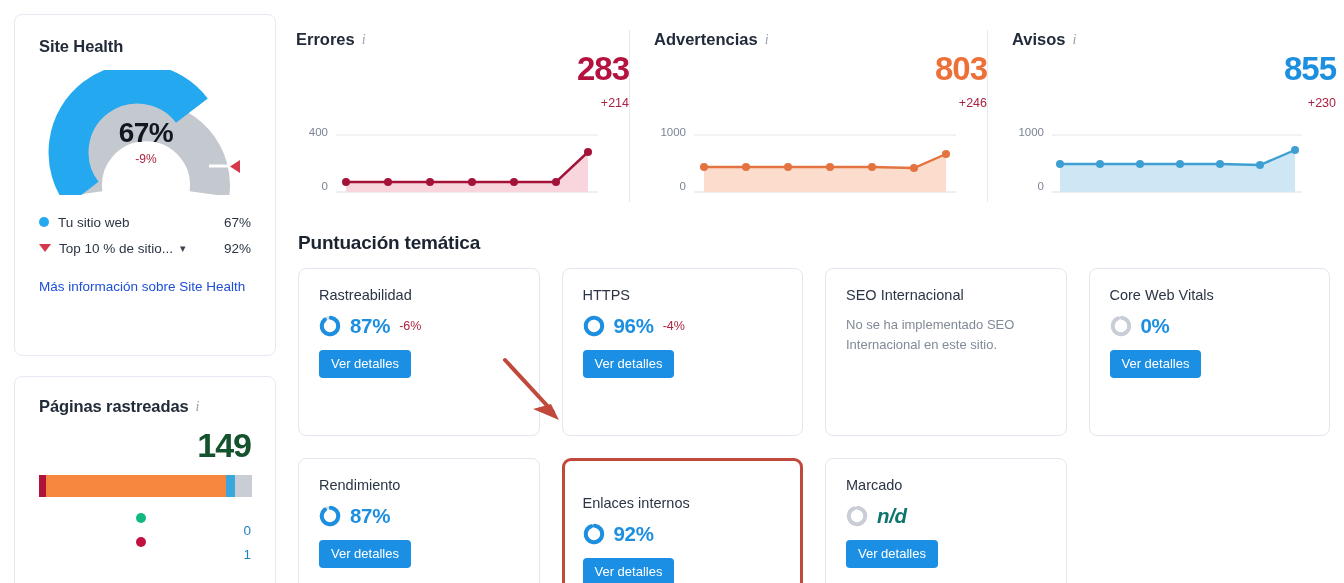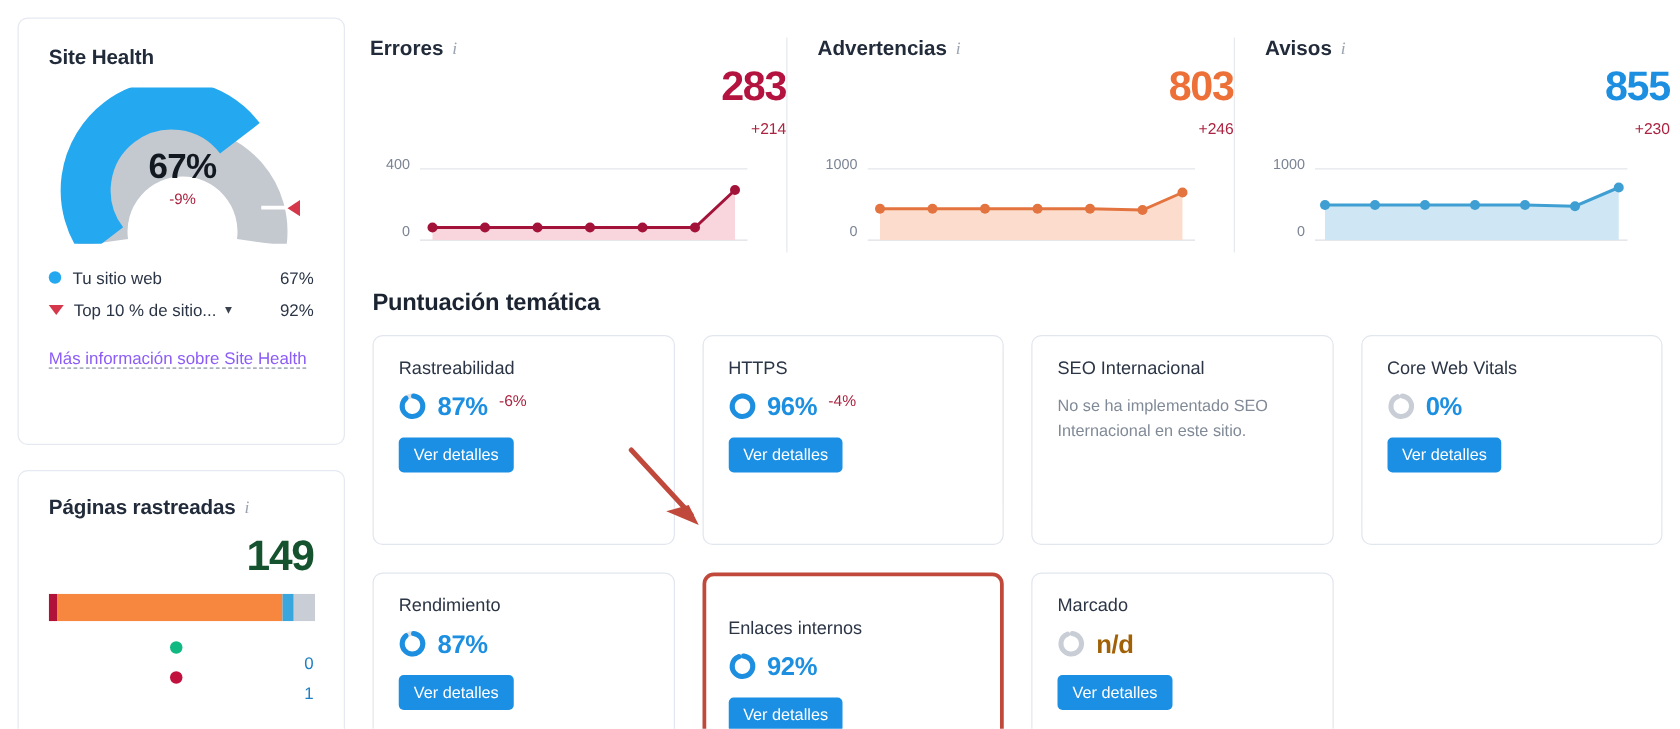--- a/index.html
+++ b/index.html
@@ -49,22 +49,22 @@
     width: 0; height: 0; flex: 0 0 auto; margin-right: 8px; margin-left: 0px;
     border-left: 6px solid transparent; border-right: 6px solid transparent;
     border-top: 8px solid #d5374b;
   }
   .legend-label { white-space: nowrap; overflow: hidden; }
   .legend-chevron { margin-left: 7px; font-size: 11px; color: #3a4250; line-height: 1; }
   .legend-val { margin-left: auto; font-size: 13.5px; color: #2b3545; }
 
   .health-link {
     margin-top: 16px; font-size: 13.5px; line-height: 1.45;
-    color: #8b5cf6;
-    text-decoration: underline; text-decoration-style: dashed;
+    color: #1d4ed8;
+    text-decoration-style: dashed;
     text-underline-offset: 3px; text-decoration-color: #aab2bd;
     cursor: pointer; display: inline-block;
   }
 
   
   .pages-card { margin-top: 20px; padding: 20px 24px 8px 24px; height: 220px; }
   .pages-title { display: flex; align-items: center; gap: 7px; }
   .pages-number {
     font-size: 34px; font-weight: bold; color: #14532d;
     margin-top: 12px; letter-spacing: -1px; line-height: 1; text-align: right;
@@ -116,24 +116,24 @@
   }
   .theme-card {
     background: #fff; border: 1px solid #e2e6ee; border-radius: 8px;
     padding: 18px 20px 18px 20px; height: 168px; position: relative;
   }
   .theme-card.highlight {
     border: 3px solid #c0493c; border-radius: 9px;
     padding: 34px 18px;
   }
   .theme-name { font-size: 14.5px; color: #2b3545; }
-  .theme-scorerow { display: flex; align-items: flex-start; gap: 9px; margin-top: 11px; }
+  .theme-scorerow { display: flex; align-items: center; gap: 9px; margin-top: 11px; }
   .ring { width: 22px; height: 22px; flex: 0 0 auto; }
   .theme-score { font-size: 20.5px; font-weight: bold; color: #1d8fe0; letter-spacing: -0.3px; }
-  .theme-score.grey { color: #a16207; }
+  .theme-score.grey { color: #0f766e; font-style: italic; }
   .theme-delta { font-size: 12.5px; color: #ab2340; }
   .btn {
     display: inline-block; margin-top: 12px;
     background: #1a8fe3; color: #fff; border: none; border-radius: 4px;
     font-family: "Liberation Sans", sans-serif;
     font-size: 13px; padding: 7px 12px 8px; cursor: pointer; line-height: 1;
   }
   .theme-note { font-size: 13px; color: #808a97; line-height: 1.55; margin-top: 12px; }
 
   

